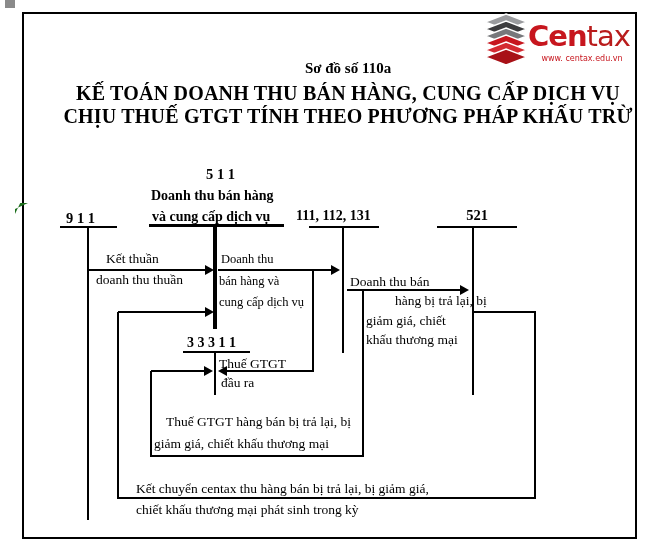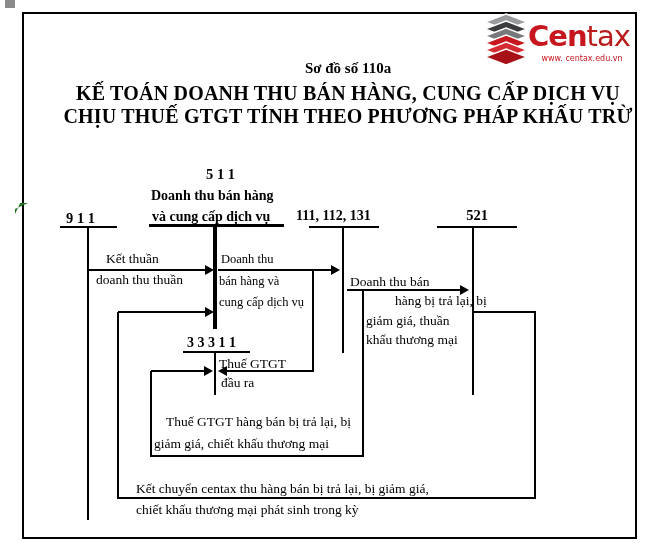--- a/index.html
+++ b/index.html
@@ -100,21 +100,21 @@
   <div class="vl" style="left:312px;top:270px;height:102px;"></div>
   <div class="hl" style="left:227px;top:370px;width:86px;"></div>
   <div class="ah-l" style="left:218px;top:366px;"></div>
   <div class="abs lbl" style="left:219px;top:357px;">Thuế GTGT</div>
   <div class="abs lbl" style="left:221px;top:376px;">đầu ra</div>
 
   <div class="hl" style="left:347px;top:289px;width:115px;"></div>
   <div class="ah-r" style="left:460px;top:285px;"></div>
   <div class="abs lbl" style="left:350px;top:275px;">Doanh thu bán</div>
   <div class="abs lbl" style="left:366px;top:294px;margin-left:29px;">hàng bị trả lại, bị</div>
-  <div class="abs lbl" style="left:366px;top:314px;">giảm giá, thuần</div>
+  <div class="abs lbl" style="left:366px;top:314px;">giảm giá, chiết</div>
   <div class="abs lbl" style="left:366px;top:333px;">khấu thương mại</div>
 
   <div class="vl" style="left:362px;top:291px;height:166px;"></div>
   <div class="hl" style="left:150px;top:455px;width:214px;"></div>
   <div class="vl" style="left:150px;top:371px;height:86px;"></div>
   <div class="hl" style="left:151px;top:370px;width:55px;"></div>
   <div class="ah-r" style="left:204px;top:366px;"></div>
   <div class="abs lbl" style="left:154px;top:415px;margin-left:12px;">Thuế GTGT hàng bán bị trả lại, bị</div>
   <div class="abs lbl" style="left:154px;top:437px;">giảm giá, chiết khấu thương mại</div>
 

